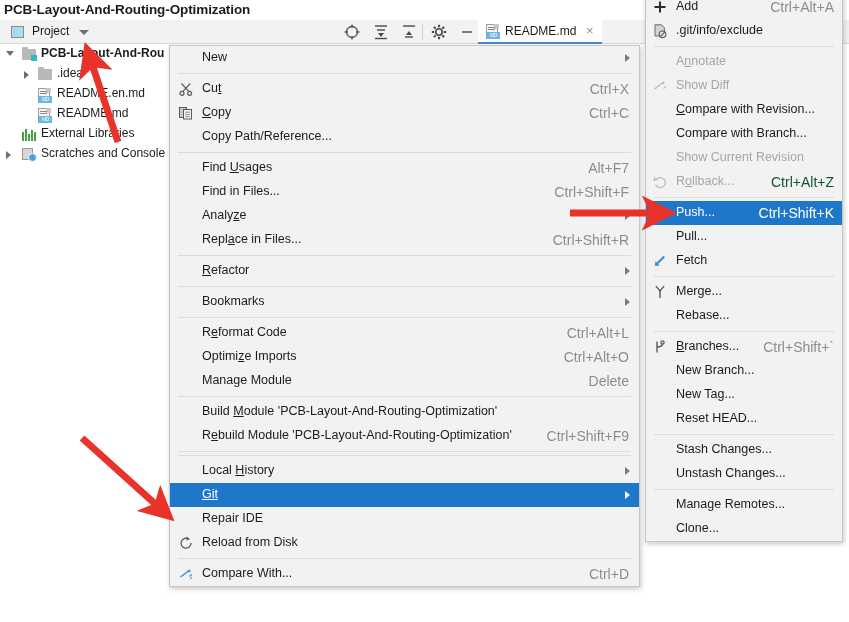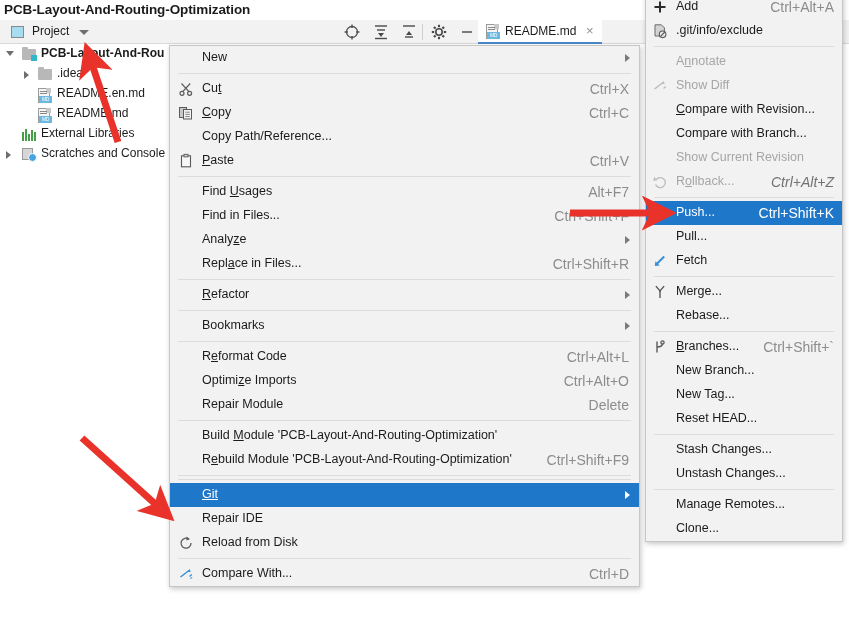--- a/index.html
+++ b/index.html
@@ -132,21 +132,21 @@
   .mi {
     position: relative; height: 24px; white-space: nowrap;
     font-size: 12.5px; color: #1b1b1b;
   }
   .mi .text { position: absolute; top: 4px; }
   .mi .accel {
     position: absolute; top: 4px; right: 10px;
     color: #8c8c8c; font-size: 14px;
   }
   .mi.disabled .text { color: #a6a6a6; }
-  .mi.disabled .accel { color: #737373; font-style: italic; }
+  .mi.disabled .accel { color: #14532d; }
   .mi.selected { background: #1f77c9; padding-left: 21px; }
   .mi.selected .text { color: #ffffff; }
   .mi.selected .accel { color: #ffffff; }
   .mi .arrow {
     position: absolute; right: 9px; top: 8px;
     width: 0; height: 0;
     border-top: 4px solid transparent; border-bottom: 4px solid transparent;
     border-left: 5px solid #7a7a7a;
   }
   .mi.selected .arrow { border-left-color: #ffffff; }
@@ -324,30 +324,20 @@
         </svg>
       </span>
       <span class="text"><span class="u">C</span>opy</span>
       <span class="accel">Ctrl+C</span>
     </div>
 
     <div class="mi">
       <span class="text">Copy Path/Reference...</span>
     </div>
 
-    <div class="mi">
-      <span class="mico">
-        <svg width="16" height="16" viewBox="0 0 16 16">
-          <rect x="3.5" y="2.8" width="9" height="11" fill="#f7f7f7" stroke="#5a5a5a" stroke-width="1.1"></rect>
-          <rect x="6" y="1.3" width="4" height="2.6" fill="#cfcfcf" stroke="#5a5a5a" stroke-width="0.9"></rect>
-        </svg>
-      </span>
-      <span class="text"><span class="u">P</span>aste</span>
-      <span class="accel">Ctrl+V</span>
-    </div>
 
     <div class="msep"></div>
 
     <div class="mi">
       <span class="text">Find <span class="u">U</span>sages</span>
       <span class="accel">Alt+F7</span>
     </div>
 
     <div class="mi">
       <span class="text">Find in Files...</span>
@@ -384,40 +374,44 @@
       <span class="text">R<span class="u">e</span>format Code</span>
       <span class="accel">Ctrl+Alt+L</span>
     </div>
 
     <div class="mi">
       <span class="text">Optimi<span class="u">z</span>e Imports</span>
       <span class="accel">Ctrl+Alt+O</span>
     </div>
 
     <div class="mi">
-      <span class="text">Repair Module</span>
+      <span class="text">Manage Module</span>
       <span class="accel">Delete</span>
     </div>
 
     <div class="msep"></div>
 
     <div class="mi">
       <span class="text">Build <span class="u">M</span>odule 'PCB-Layout-And-Routing-Optimization'</span>
     </div>
 
     <div class="mi">
       <span class="text">R<span class="u">e</span>build Module 'PCB-Layout-And-Routing-Optimization'</span>
       <span class="accel">Ctrl+Shift+F9</span>
     </div>
 
     <div class="msep"></div>
 
 
     <div class="msep"></div>
 
+    <div class="mi">
+      <span class="text">Local <span class="u">H</span>istory</span>
+      <span class="arrow"></span>
+    </div>
 
     <div class="mi selected">
       <span class="text"><span class="u">Git</span></span>
       <span class="arrow"></span>
     </div>
 
     <div class="mi">
       <span class="text">Repair IDE</span>
     </div>
 

